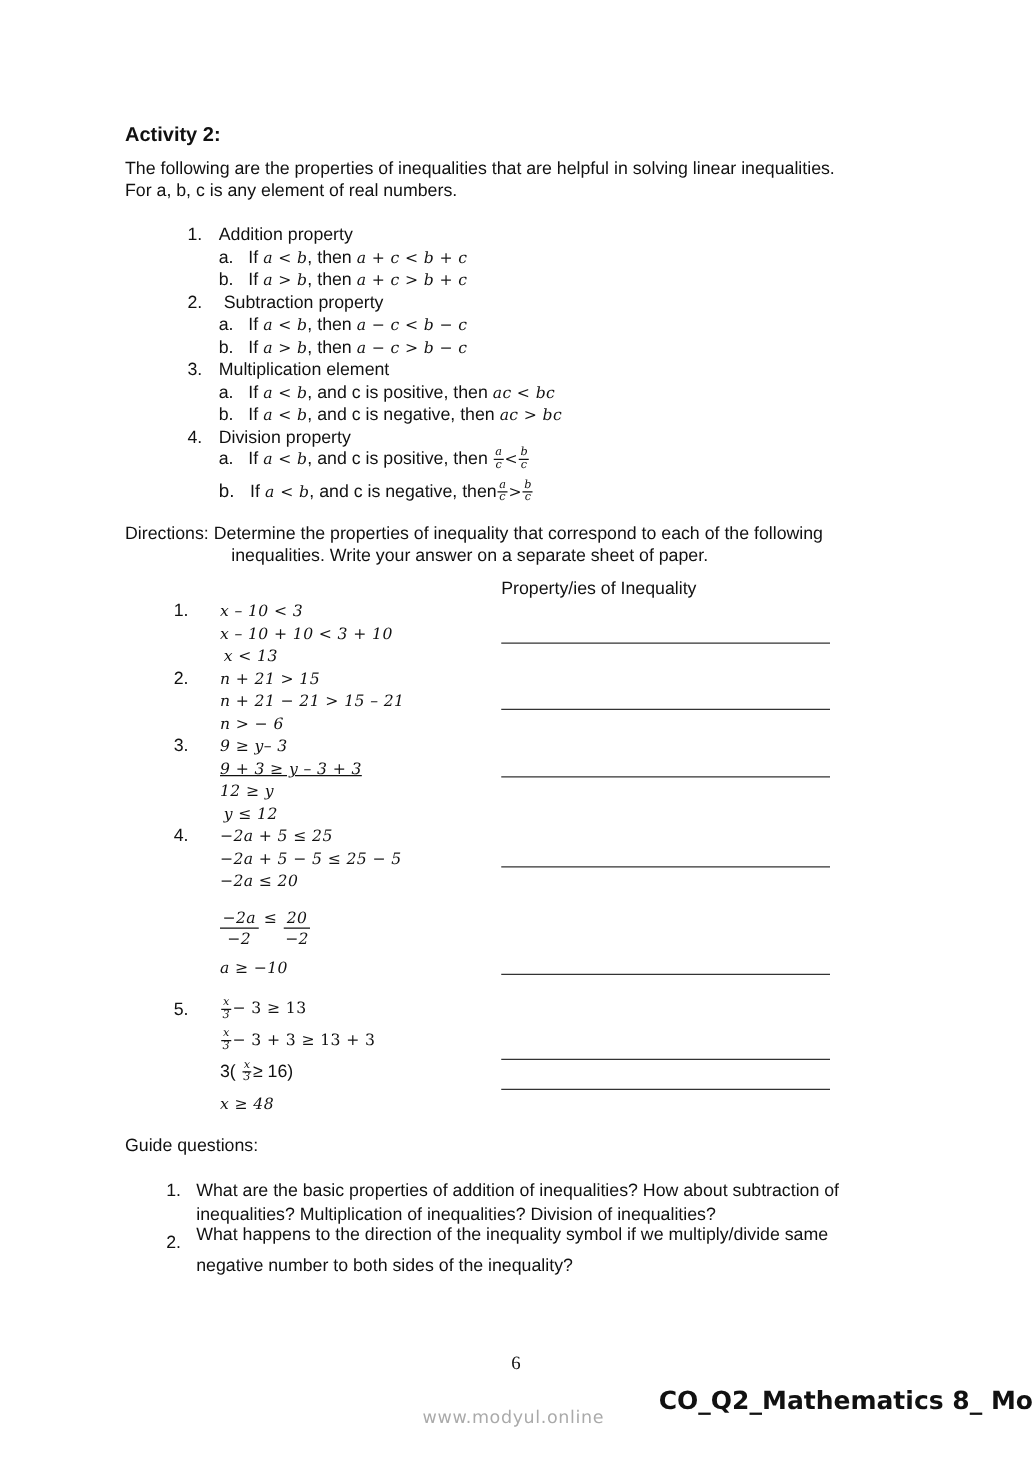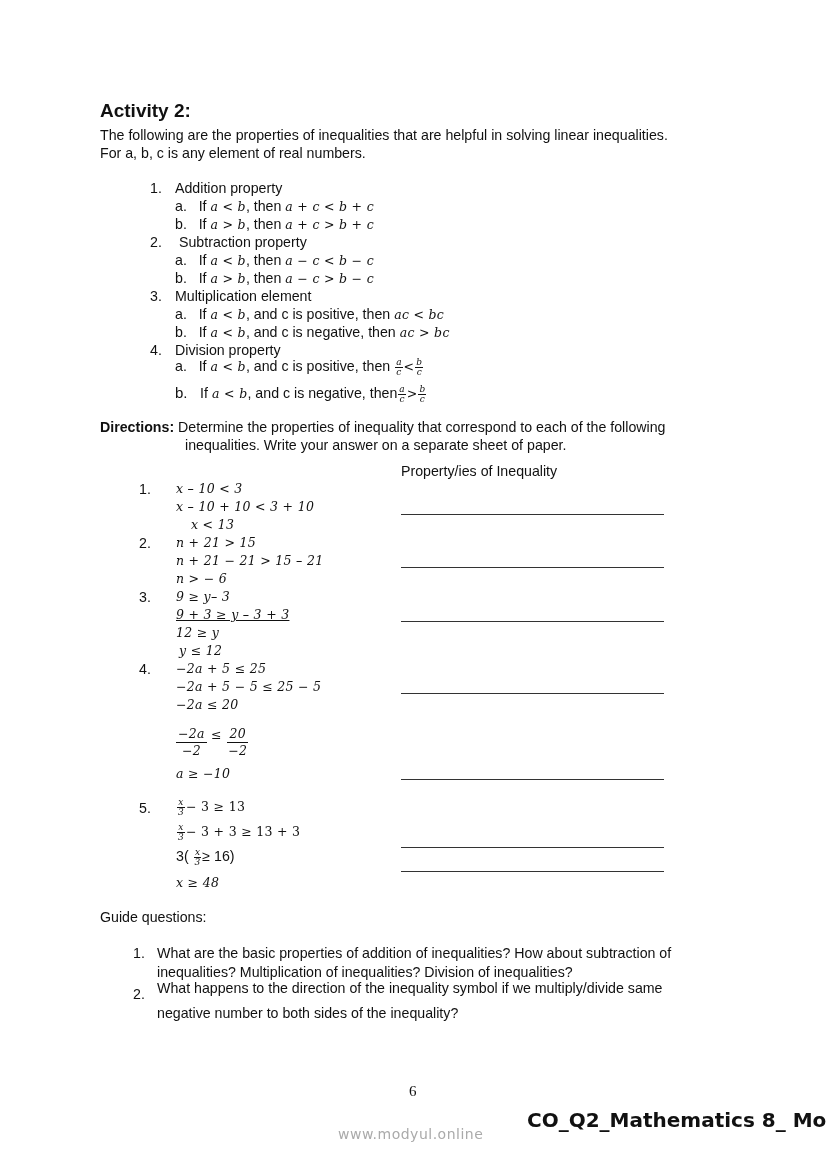--- a/index.html
+++ b/index.html
@@ -1,22 +1,22 @@
 <!DOCTYPE html>
 <html><head>
 <meta charset="utf-8">
 <style>
   html, body { margin: 0; padding: 0; background: #ffffff; }
   body { width: 826px; height: 1168px; position: relative; overflow: hidden;
          font-family: "Liberation Sans", sans-serif; color: #111; font-size: 14.2px; }
   .abs { position: absolute; white-space: nowrap; }
   .m { font-family: "DejaVu Serif", "Liberation Serif", serif; font-style: italic; font-size: 12.5px; letter-spacing: 0.3px; }
   .mu { font-family: "DejaVu Serif", "Liberation Serif", serif; font-style: normal; font-size: 12.5px; letter-spacing: 0.3px; }
-  .title { font-weight: bold; font-size: 19px; }
-  .b { font-weight: bold; text-align: right; }
+  .title { font-weight: bold; font-size: 16px; }
+  .b { font-weight: normal; text-align: right; }
   .frac { display: inline-flex; flex-direction: column; align-items: center; vertical-align: middle; line-height: 1; margin: 0 1px; }
   .frac .n { font-size: 9px; border-bottom: 1px solid #111; padding: 0 1px; font-family: "DejaVu Serif", serif; font-style: italic; }
   .frac .d { font-size: 9px; padding: 0 1px; font-family: "DejaVu Serif", serif; font-style: italic; }
   .bigfrac { display: inline-flex; flex-direction: column; align-items: center; vertical-align: middle; line-height: 1.25; }
   .bigfrac .n { border-bottom: 1px solid #111; padding: 0 2px; margin-top: 14px; }
   .bigfrac .d { padding: 0 2px; }
   .ansline { position: absolute; left: 401px; width: 263px; height: 0; border-top: 1.3px solid #333; }
   .footer-code { font-weight: bold; font-size: 20px; font-family: "DejaVu Sans", sans-serif; }
   .watermark { color: #aaa; font-size: 14px; font-family: "DejaVu Sans", sans-serif; letter-spacing: 0.5px; }
   .pageno { font-family: "Liberation Serif", serif; font-size: 15px; }
@@ -85,21 +85,21 @@
   <span>Determine the properties of inequality that correspond to each of the following</span>
 </div>
 <div class="abs" style="left:185px; top:437px;">inequalities. Write your answer on a separate sheet of paper.</div>
 <div class="abs" style="left:401px; top:463px;">Property/ies of Inequality</div>
 
 <div>
 
   <div class="abs" style="left:139px; top:481px;">1.</div>
   <div class="abs m" style="left:176px; top:481px;">x – 10 &lt; 3</div>
   <div class="abs m" style="left:176px; top:499px;">x – 10 + 10 &lt; 3 + 10</div>
-  <div class="abs m" style="left:191px; top:517px;">x &lt; 13</div>
+  <div class="abs m" style="left:179px; top:517px;">x &lt; 13</div>
 
   <div class="abs" style="left:139px; top:535px;">2.</div>
   <div class="abs m" style="left:176px; top:535px;">n + 21 &gt; 15</div>
   <div class="abs m" style="left:176px; top:553px;">n + 21 − 21 &gt; 15 – 21</div>
   <div class="abs m" style="left:176px; top:571px;">n &gt; − 6</div>
 
   <div class="abs" style="left:139px; top:589px;">3.</div>
   <div class="abs m" style="left:176px; top:589px;">9 ≥ y– 3</div>
   <div class="abs m" style="left:176px; top:607px;text-decoration:underline;">9 + 3 ≥ y – 3 + 3</div>
   <div class="abs m" style="left:176px; top:625px;">12 ≥ y</div>

